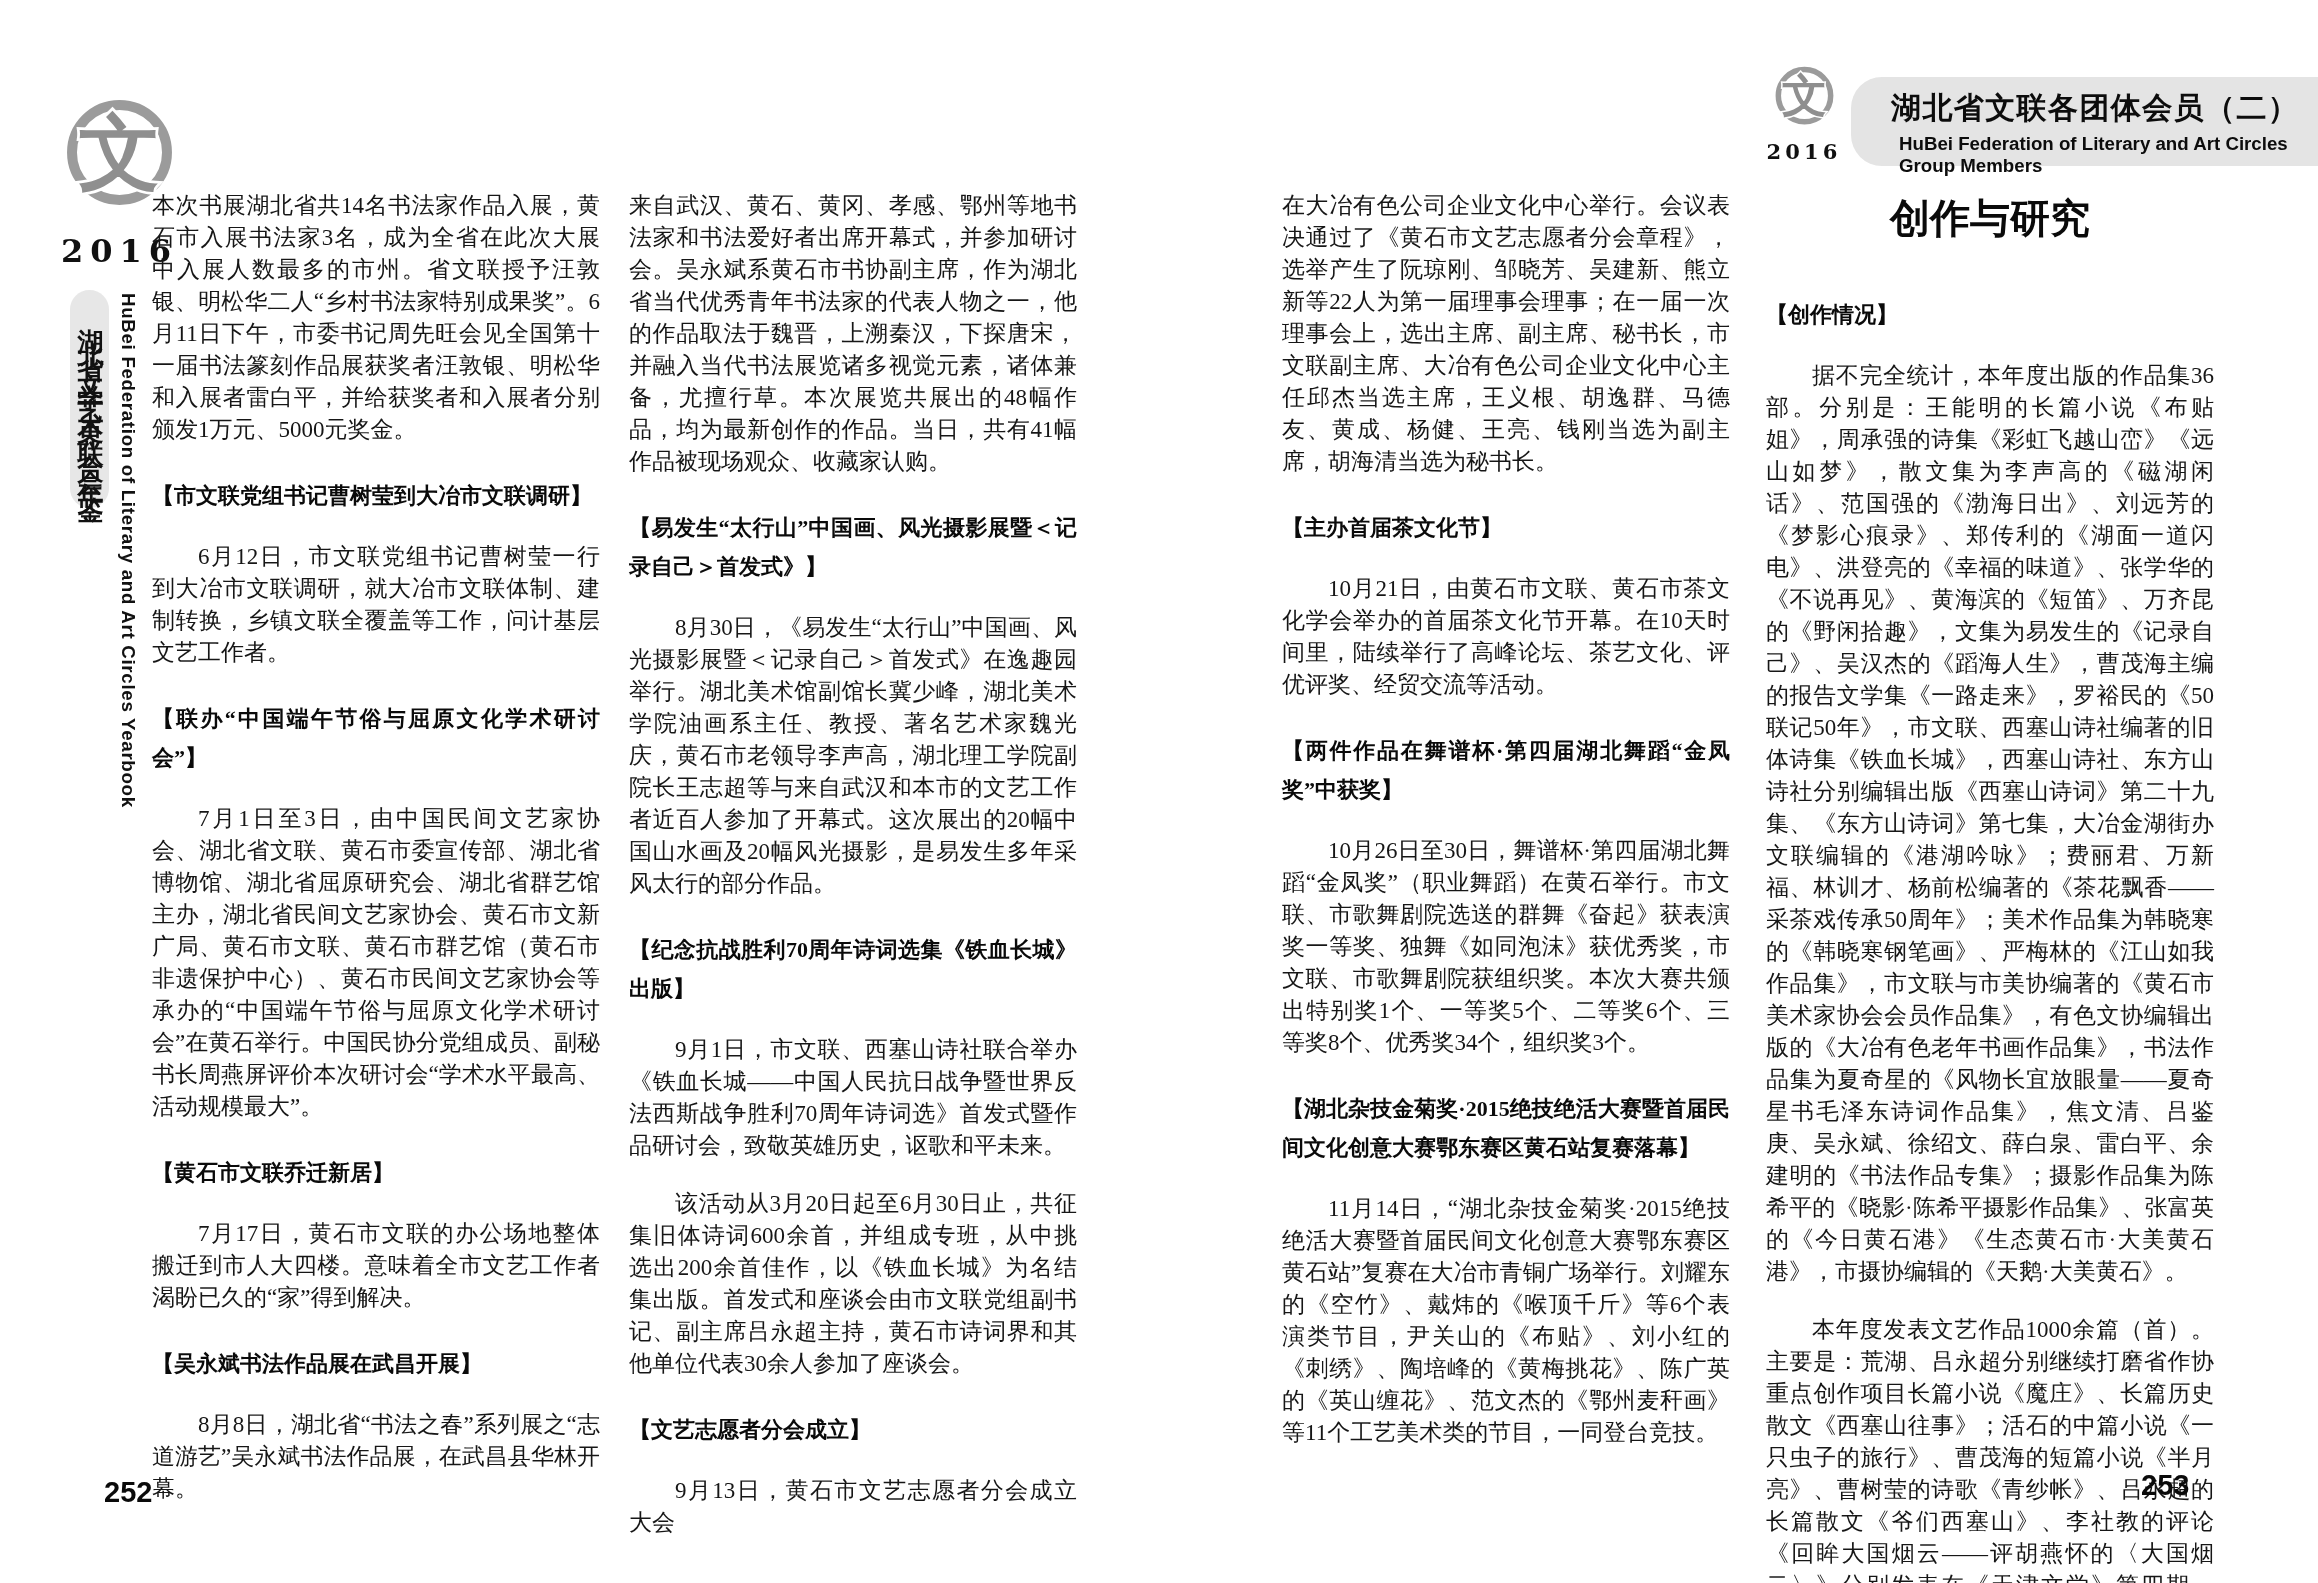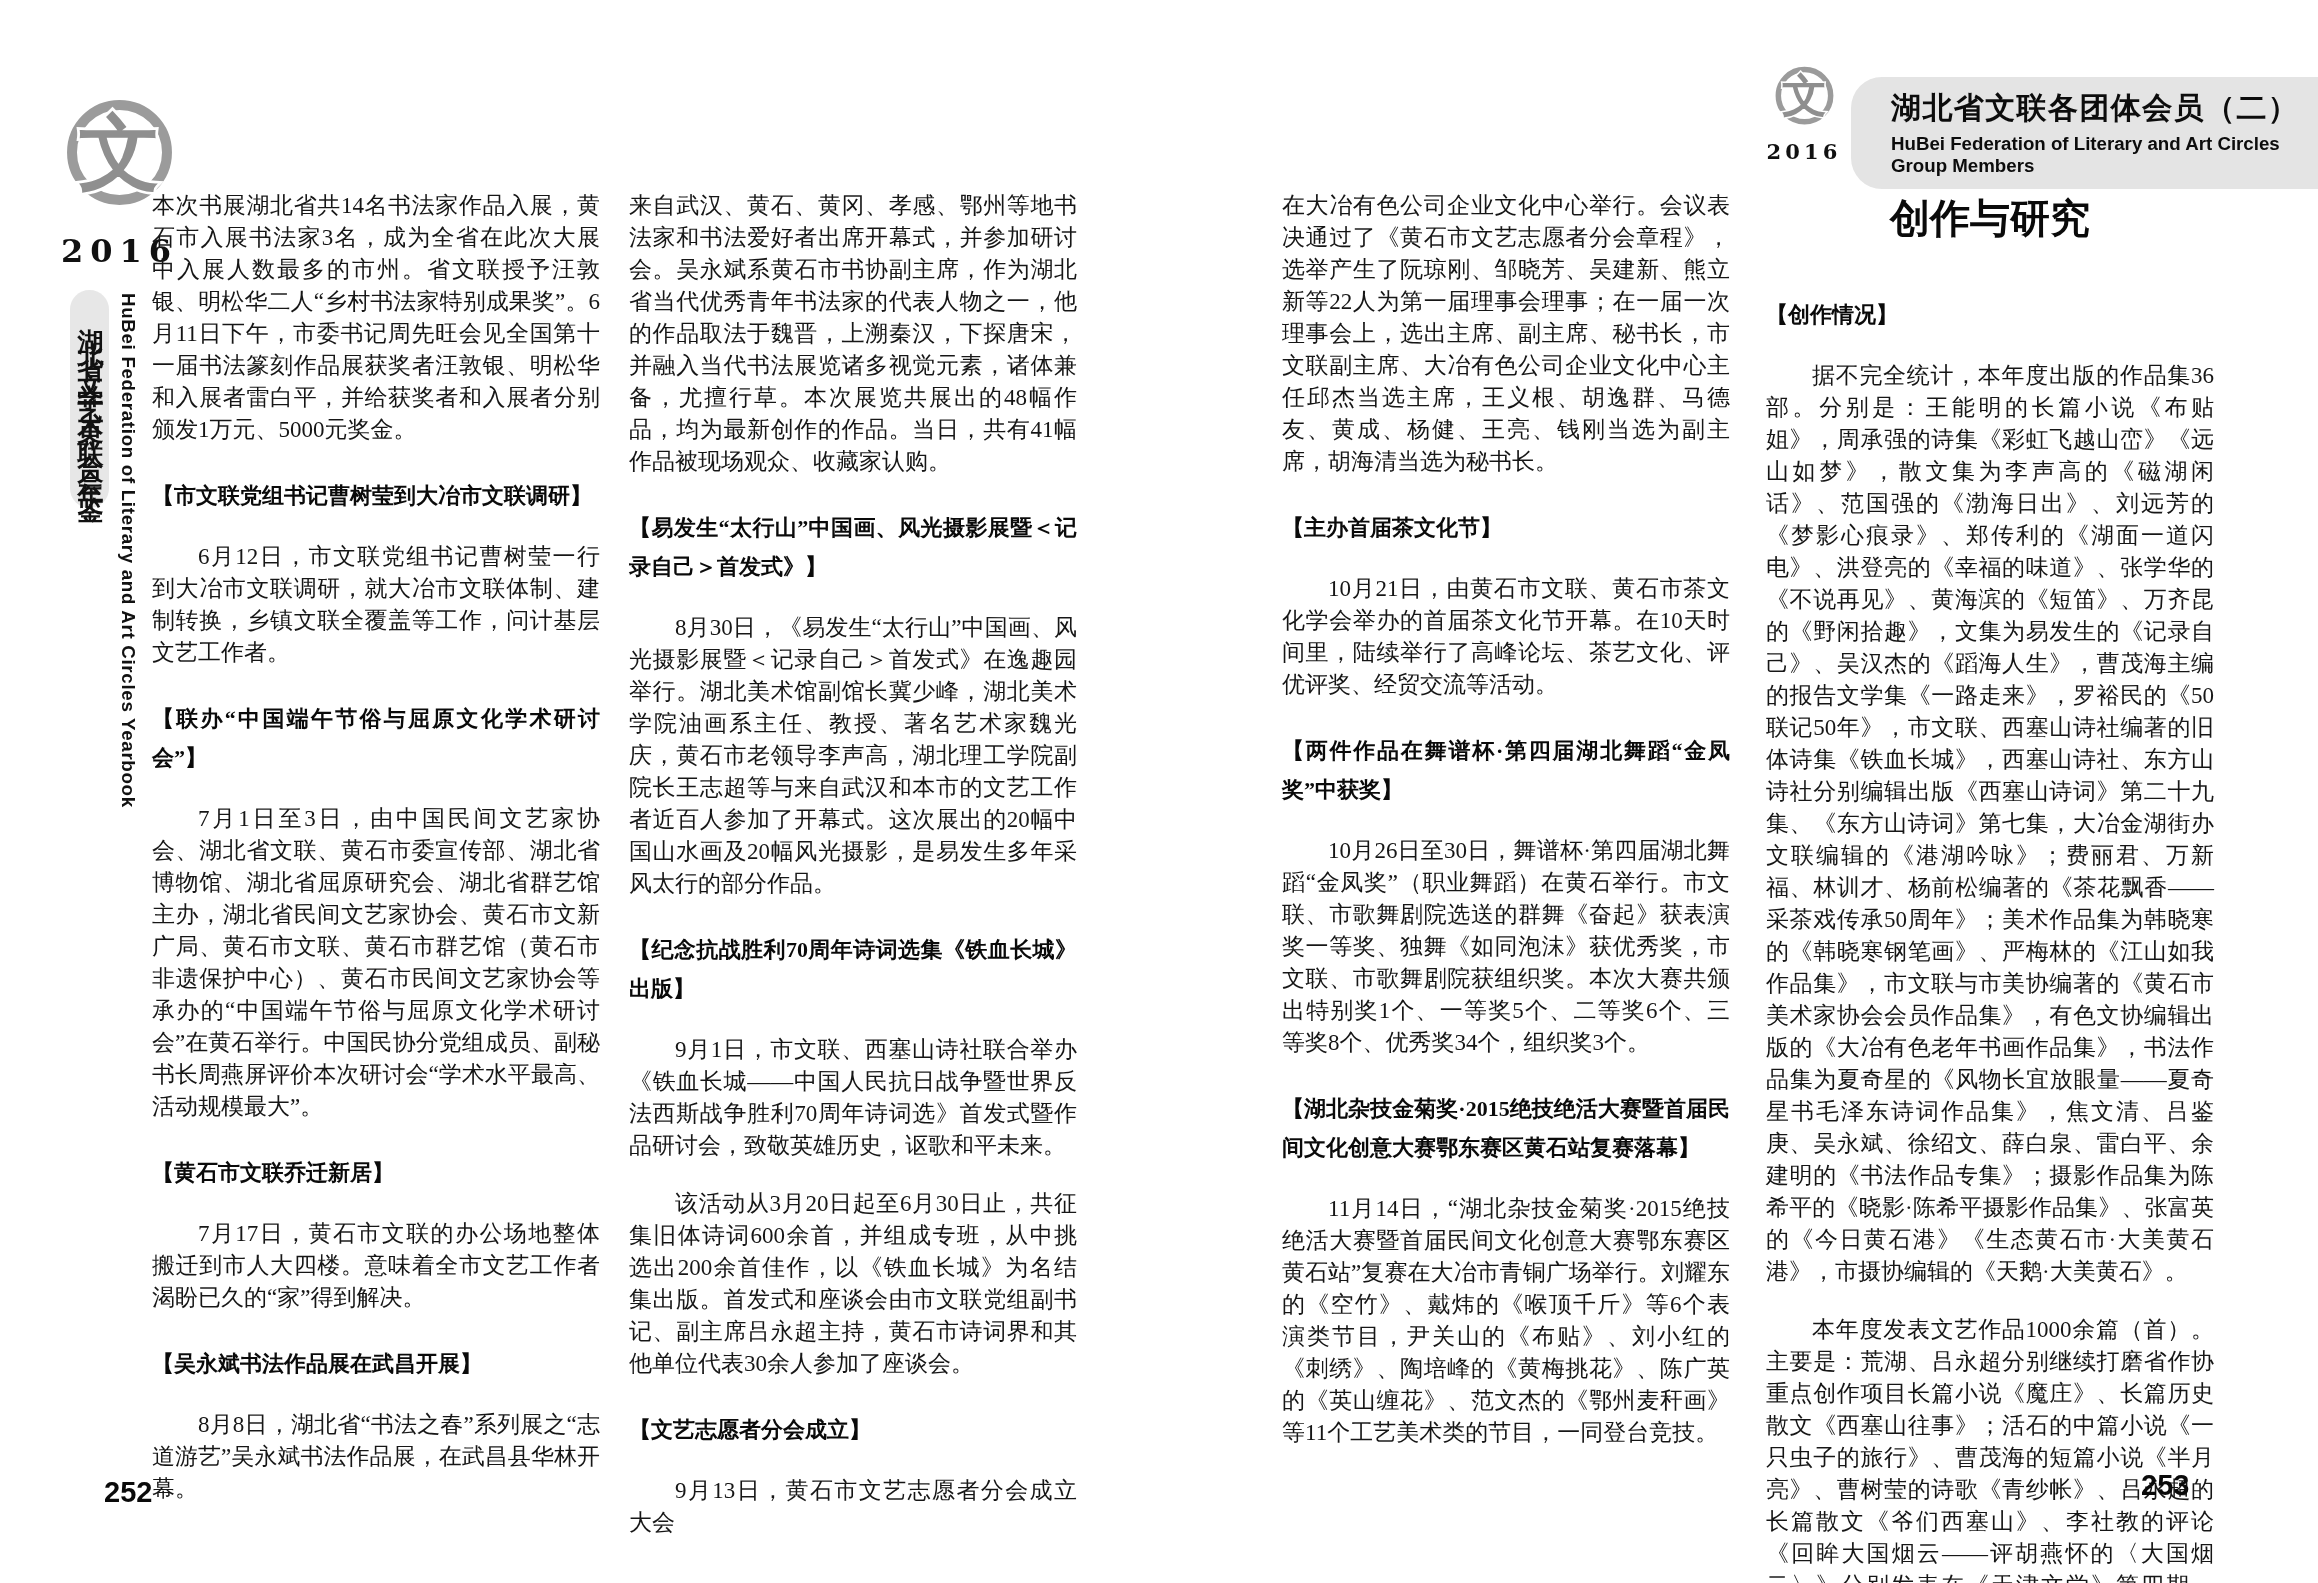--- a/index.html
+++ b/index.html
@@ -20,27 +20,27 @@
              font-size:26px;letter-spacing:14px;color:#111;text-align:center;}
   .rail-en{position:absolute;left:117px;top:293px;height:677px;
            writing-mode:vertical-rl;text-orientation:mixed;
            font-family:"Liberation Sans","DejaVu Sans",sans-serif;font-weight:700;
            font-size:18.7px;letter-spacing:0.7px;color:#111;}
 
   
   .hdr-logo{position:absolute;left:1766px;top:64px;width:76px;text-align:center;}
   .hdr-year{margin-top:2.8px;font-family:"DejaVu Serif","Liberation Serif",serif;
             font-weight:700;font-size:21px;letter-spacing:4.1px;color:#111;}
-  .hdr-banner{position:absolute;left:1851px;top:77px;width:468px;height:112px;
+  .hdr-banner{position:absolute;left:1851px;top:77px;width:468px;height:89px;
               background:#e4e4e4;border-radius:31px 0 0 31px;
               box-sizing:border-box;padding:11px 0 0 40px;}
   .hdr-cn{font-family:"Liberation Sans","DejaVu Sans",sans-serif;font-weight:700;
           font-size:30px;color:#0c0c0c;letter-spacing:1.4px;}
   .hdr-en{font-family:"Liberation Sans","DejaVu Sans",sans-serif;font-weight:700;
-          font-size:18.7px;color:#0c0c0c;margin-top:4.1px;letter-spacing:0px;}
+          font-size:18.7px;color:#0c0c0c;margin-top:4.1px;letter-spacing:0px;margin-left:8px;}
 
   
   .col{position:absolute;top:190px;width:448px;text-align:justify;}
   .col1{left:152px;}  .col2{left:629px;}  .col3{left:1282px;}  .col4{left:1766px;}
   .col p{margin:0;font-size:23px;line-height:32px;}
   .col p.first{text-indent:2em;margin-top:26px;}
   .col h3{font-family:Liberation Serif, serif;font-weight:700;
           font-size:22px;line-height:39px;margin:30px 0 11px 0;text-align:justify;color:#0a0a0a;}
   .section-title{font-family:Liberation Mono, monospace;font-weight:700;
                  font-size:40px;line-height:44px;text-align:center;margin:9.7px 0 51px 0;color:#0a0a0a;}

